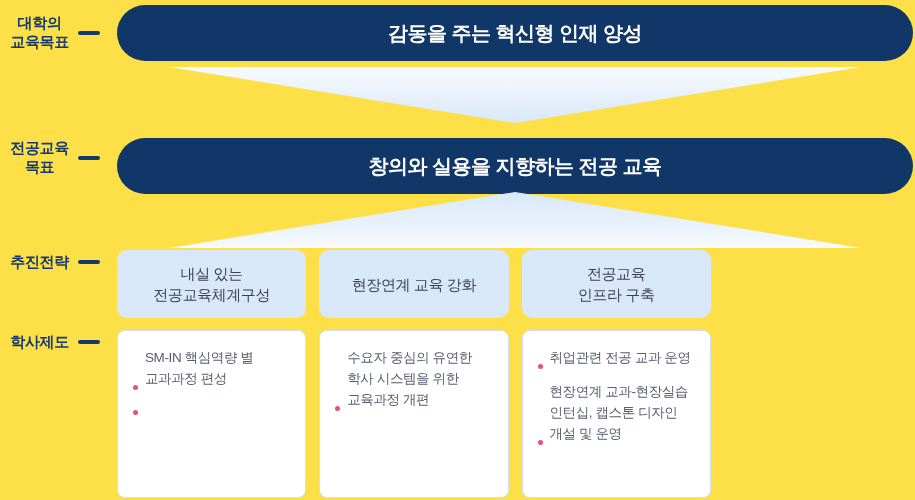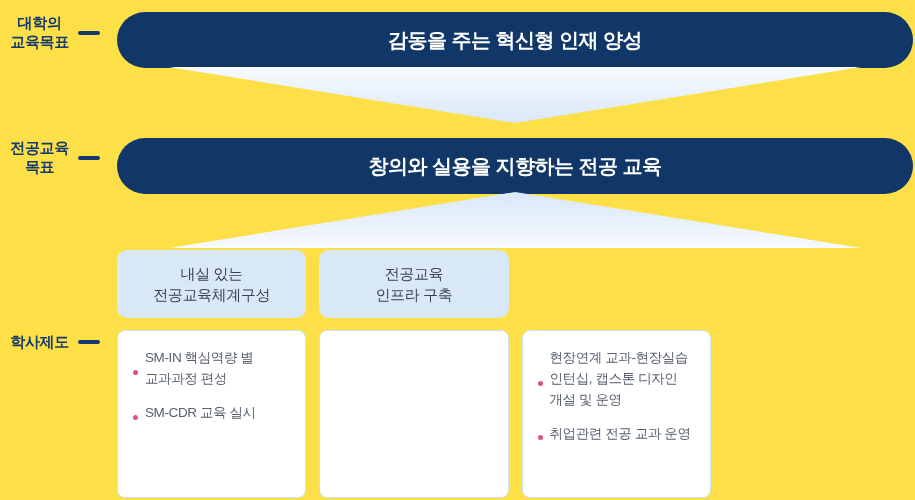--- a/index.html
+++ b/index.html
@@ -73,64 +73,71 @@
   }
 
   
   .details-row { top: 330px; height: 168px; }
   .detail-box {
     background: #ffffff; border: 1px solid #cde3f5; border-radius: 8px;
     padding: 17px 10px 12px 15px;
     display: flex; flex-direction: column; gap: 13px;
     overflow: hidden;
   }
-  .bullet-item { display: flex; align-items: center; }
+  .bullet-item { display: flex; align-items: flex-end; }
   .bullet-dot {
     flex: 0 0 auto; width: 5px; height: 5px; border-radius: 50%;
     background: #df537e; margin-top: 7.5px; margin-right: 7px;
   }
   .bullet-text {
     color: #57606f; font-size: 13.5px; line-height: 1.55;
     letter-spacing: -0.4px; word-break: keep-all;
   }
 </style>
 </head>
 <body>
 
 <div class="canvas">
 
   <div class="side-label" style="top:5px; height:56px;">
     <span class="side-label-text">대학의
 교육목표</span>
     <span class="side-label-dash"></span>
   </div>
 
-  <div class="banner" style="top:12px;">
+  <div class="banner" style="top:5px;">
     <span class="banner-text">감동을 주는 혁신형 인재 양성</span>
   </div>
 
   <div class="chevron chevron-down" style="top:67px;"></div>
 
   <div class="side-label" style="top:130px; height:56px;">
     <span class="side-label-text">전공교육
 목표</span>
     <span class="side-label-dash"></span>
   </div>
 
   <div class="banner" style="top:130px;margin-top:8px;">
     <span class="banner-text">창의와 실용을 지향하는 전공 교육</span>
   </div>
 
   <div class="chevron chevron-up" style="top:192px;"></div>
 
+  <div class="side-label" style="top:250px; height:24px;">
+    <span class="side-label-text">추진전략</span>
+    <span class="side-label-dash"></span>
+  </div>
 
   <div class="strategy-row">
     <div class="strategy-box">
       <span class="strategy-text">내실 있는
 전공교육체계구성</span>
+    </div>
+    <div class="strategy-box">
+      <span class="strategy-text">현장연계 교육 강화</span>
     </div>
     <div class="strategy-box">
       <span class="strategy-text">전공교육
 인프라 구축</span>
     </div>
   </div>
 
   <div class="side-label" style="top:330px; height:24px;">
     <span class="side-label-text">학사제도</span>
     <span class="side-label-dash"></span>
@@ -138,33 +145,36 @@
 
   <div class="details-row">
 
     <div class="detail-box">
       <div class="bullet-item">
         <span class="bullet-dot"></span>
         <span class="bullet-text">SM-IN 핵심역량 별 교과과정 편성</span>
       </div>
       <div class="bullet-item">
         <span class="bullet-dot"></span>
-        <span class="bullet-text">SM-CDR 교육 실시</span>
       </div>
-    </div>
-
-    <div class="detail-box">
     </div>
 
     <div class="detail-box">
       <div class="bullet-item">
         <span class="bullet-dot"></span>
-        <span class="bullet-text">현장연계 교과-현장실습 인턴십, 캡스톤 디자인 개설 및 운영</span>
+        <span class="bullet-text">수요자 중심의 유연한 학사 시스템을 위한 교육과정 개편</span>
+      </div>
+    </div>
+
+    <div class="detail-box">
+      <div class="bullet-item">
+        <span class="bullet-dot"></span>
+        <span class="bullet-text">취업관련 전공 교과 운영</span>
       </div>
       <div class="bullet-item">
         <span class="bullet-dot"></span>
-        <span class="bullet-text">취업관련 전공 교과 운영</span>
+        <span class="bullet-text">현장연계 교과-현장실습 인턴십, 캡스톤 디자인 개설 및 운영</span>
       </div>
     </div>
 
 
   </div>
 </div>
 
 </body></html>

